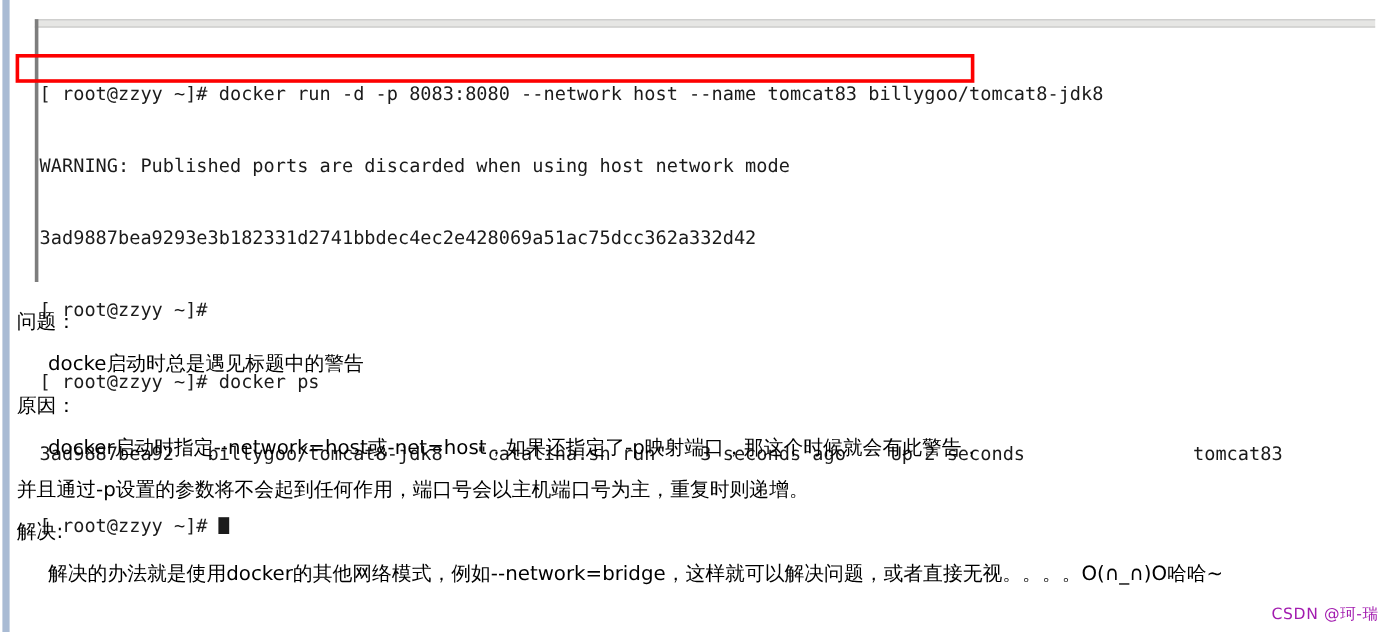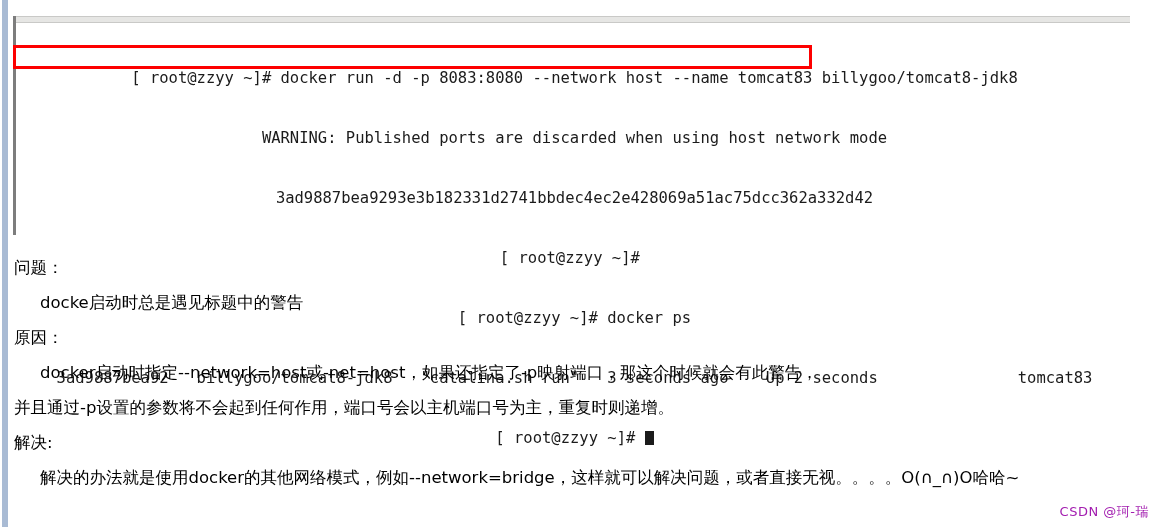--- a/index.html
+++ b/index.html
@@ -23,25 +23,24 @@
     left: 2px;
     top: 0;
     width: 6px;
     height: 527px;
     background: #a9bbd4;
   }
 
   
   #terminal-block {
     position: absolute;
-    left: 13px;
+    left: 29px;
     top: 16px;
     width: 1120px;
     height: 219px;
-    text-align: center;
   }
   #terminal-scroll-top {
     position: absolute;
     left: 0;
     top: 0;
     width: 1117px;
     height: 7px;
     background: #e6e6e4;
     border-top: 1px solid #c9c9c7;
     border-bottom: 1px solid #c9c9c7;

